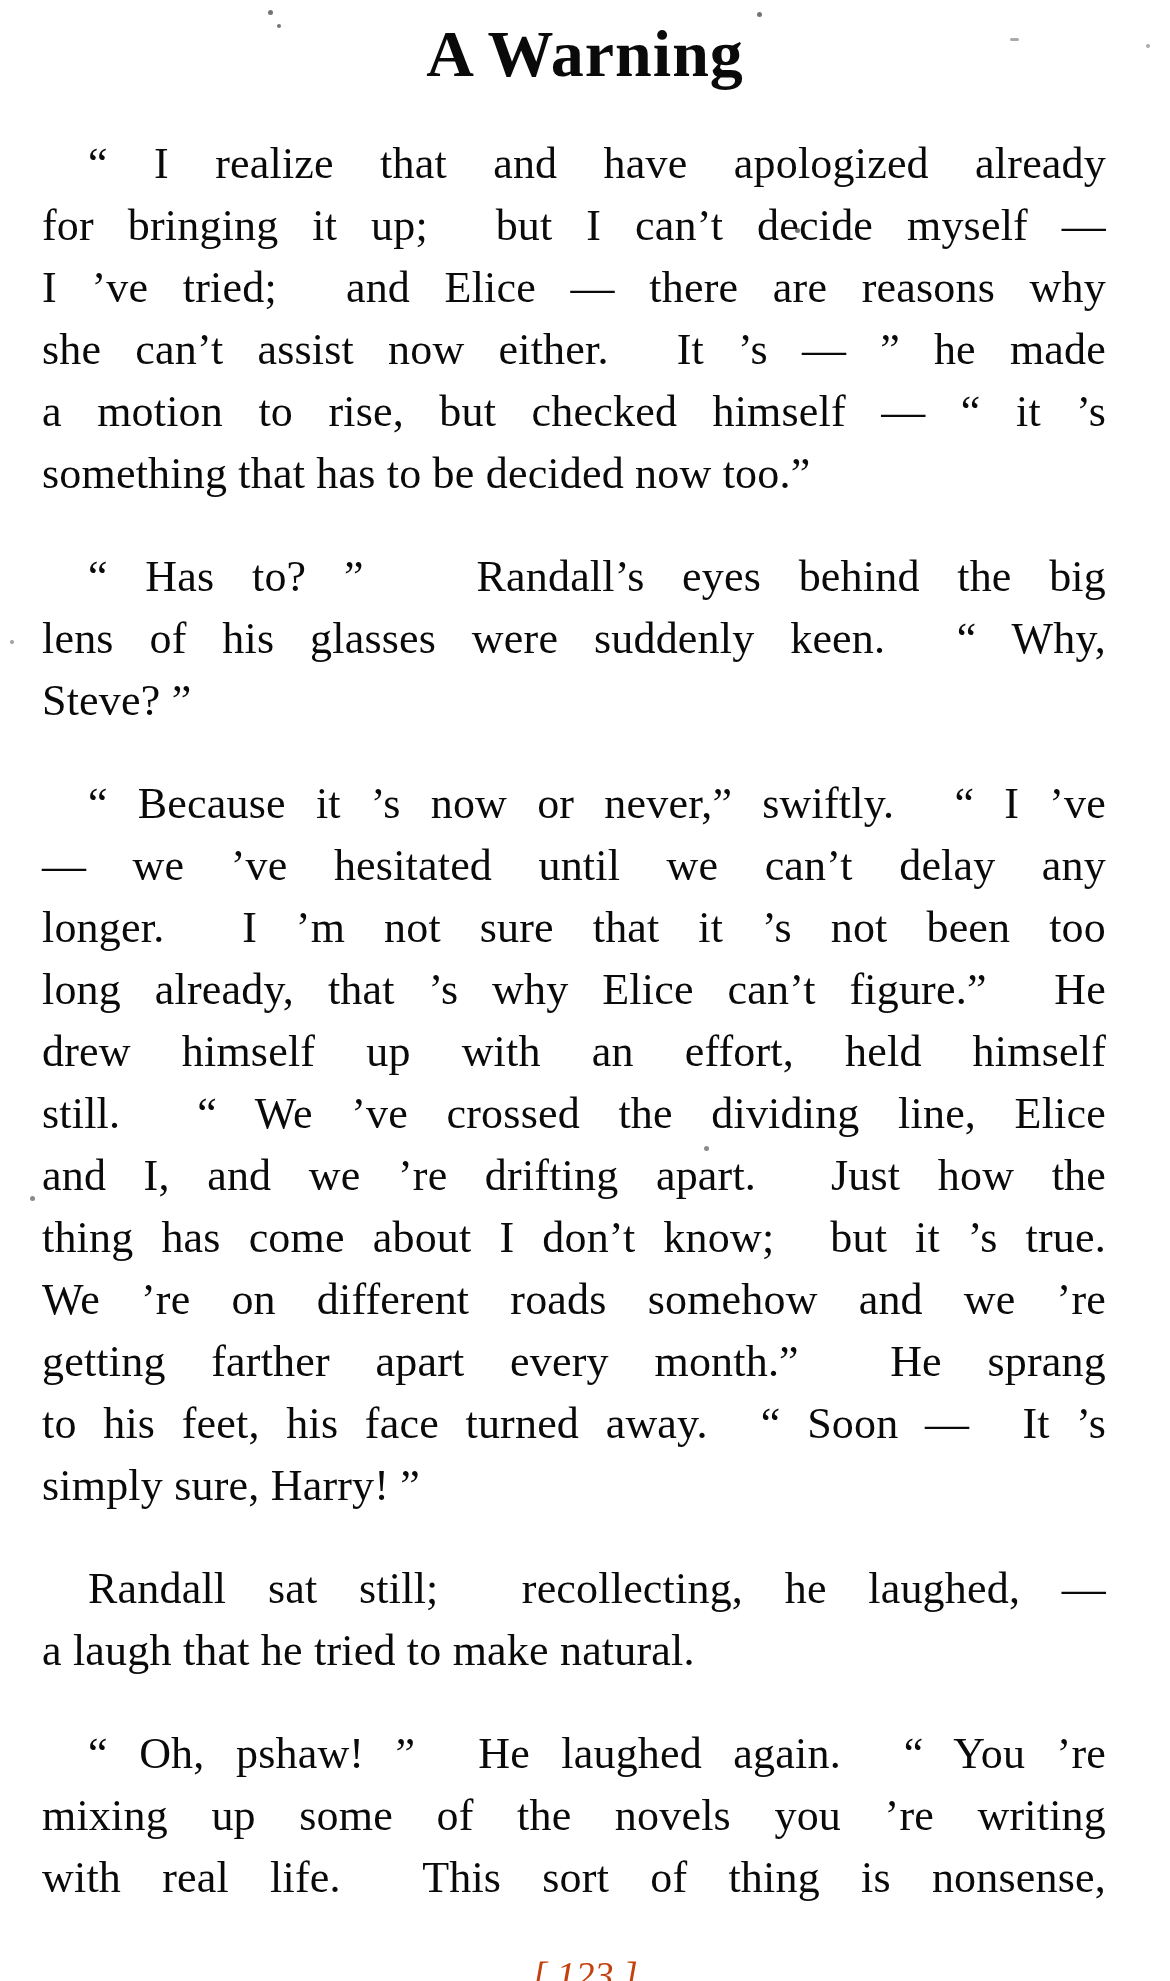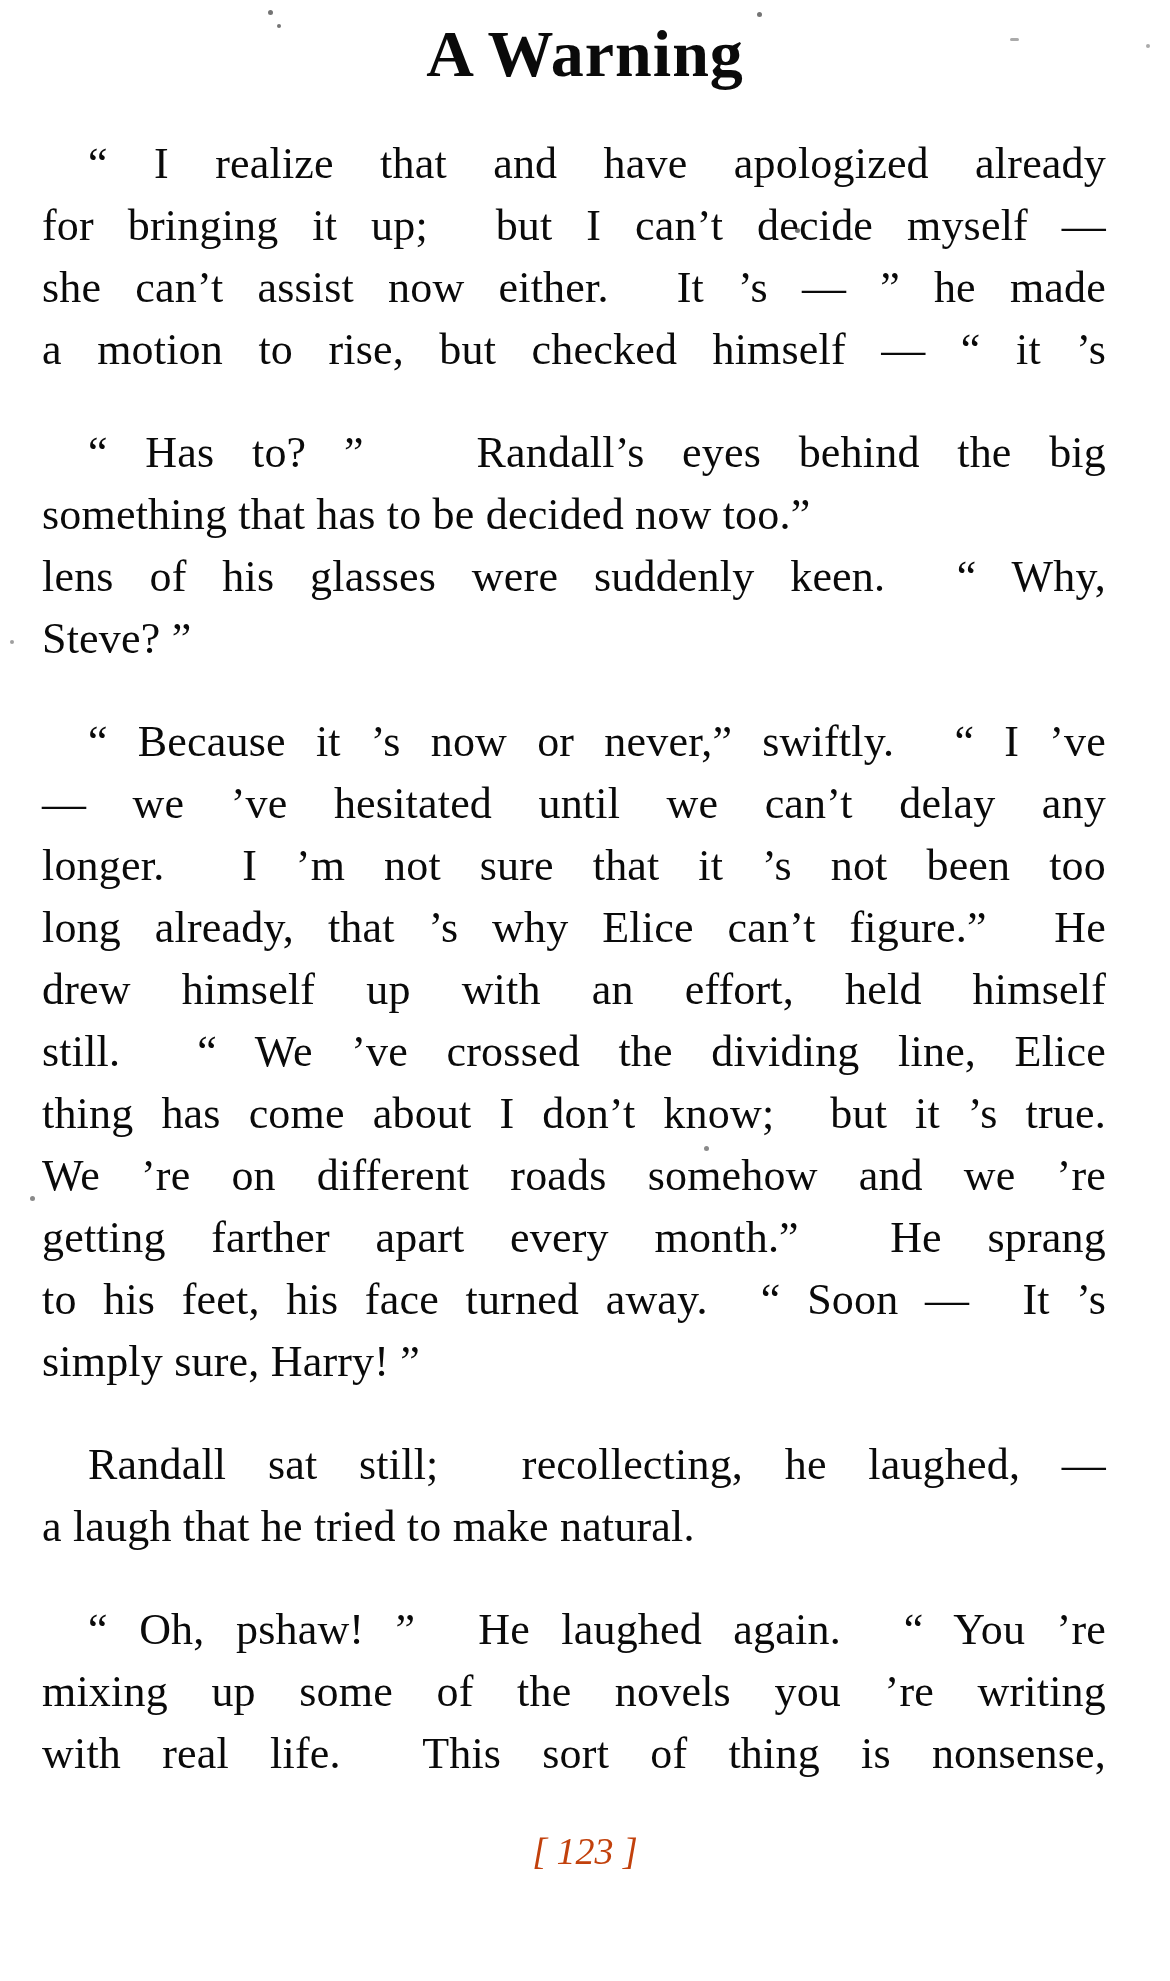--- a/index.html
+++ b/index.html
@@ -63,32 +63,34 @@
   <div class="speck" style="left:795px; top:228px; width:5px; height:5px;"></div>
   <div class="speck" style="left:10px; top:640px; width:4px; height:4px; opacity:0.45;"></div>
   <div class="speck" style="left:704px; top:1146px; width:5px; height:5px; opacity:0.55;"></div>
   <div class="speck" style="left:30px; top:1196px; width:5px; height:5px; opacity:0.55;"></div>
 
   <h1 class="title">A Warning</h1>
 
   <div class="body-text">
     <div class="line indent">“ I realize that and have apologized already</div>
     <div class="line">for bringing it up;  but I can’t decide myself —</div>
+    <div class="line">I ’ve tried;  and Elice — there are reasons why</div>
     <div class="line">she can’t assist now either.  It ’s — ” he made</div>
     <div class="line">a motion to rise, but checked himself — “ it ’s</div>
+    <div class="line end">something that has to be decided now too.”</div>
     <div class="line indent">“ Has to? ”   Randall’s eyes behind the big</div>
-    <div class="line end">something that has to be decided now too.”</div>
     <div class="line">lens of his glasses were suddenly keen.  “ Why,</div>
     <div class="line end">Steve? ”</div>
     <div class="line indent">“ Because it ’s now or never,” swiftly.  “ I ’ve</div>
     <div class="line">— we ’ve hesitated until we can’t delay any</div>
     <div class="line">longer.  I ’m not sure that it ’s not been too</div>
     <div class="line">long already, that ’s why Elice can’t figure.”  He</div>
     <div class="line">drew himself up with an effort, held himself</div>
     <div class="line">still.  “ We ’ve crossed the dividing line, Elice</div>
+    <div class="line">and I, and we ’re drifting apart.  Just how the</div>
     <div class="line">thing has come about I don’t know;  but it ’s true.</div>
     <div class="line">We ’re on different roads somehow and we ’re</div>
     <div class="line">getting farther apart every month.”  He sprang</div>
     <div class="line">to his feet, his face turned away.  “ Soon —  It ’s</div>
     <div class="line end">simply sure, Harry! ”</div>
     <div class="line indent">Randall sat still;  recollecting, he laughed, —</div>
     <div class="line end">a laugh that he tried to make natural.</div>
     <div class="line indent">“ Oh, pshaw! ”  He laughed again.  “ You ’re</div>
     <div class="line">mixing up some of the novels you ’re writing</div>
     <div class="line">with real life.  This sort of thing is nonsense,</div>

